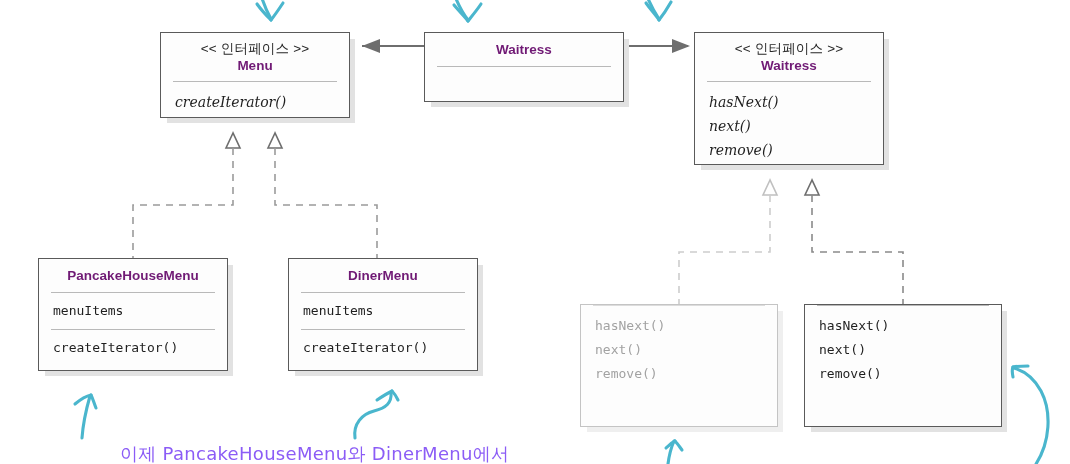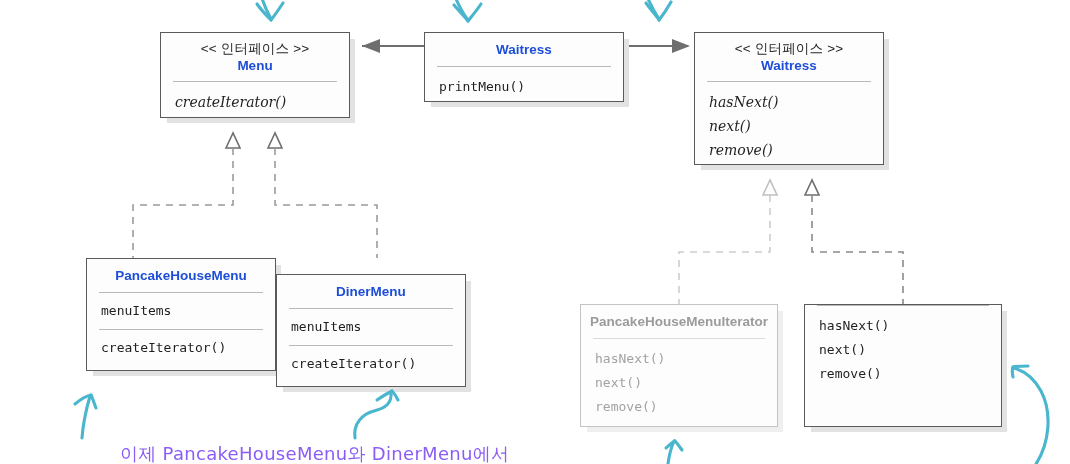--- a/index.html
+++ b/index.html
@@ -31,21 +31,21 @@
   }
   .uml .stereo{
     font-size:13.5px;
     color:#262626;
     line-height:17px;
     letter-spacing:.2px;
   }
   .uml .cname{
     font-size:13.5px;
     font-weight:bold;
-    color:#1d4ed8;
+    color:#701a75;
     line-height:18px;
   }
   .uml .cname.ital{}
   .uml.faded .cname{color:#9b9b9b;}
   .sep{height:1px;background:#b9b9b9;margin:0 12px;}
   .uml.faded .sep{background:#dcdcdc;}
   .compartment{padding:8px 14px 9px 14px;}
   .mem{
     font-family:"DejaVu Sans Mono", monospace;
     font-size:13px;
@@ -110,70 +110,64 @@
     <div class="compartment">
       <div class="mem ital">createIterator()</div>
     </div>
   </div>
 
   <div class="uml" style="left:424px;top:32px;width:200px;height:70px;">
     <div class="hdr" style="padding-top:8px;padding-bottom:7px;">
       <div class="cname">Waitress</div>
     </div>
     <div class="sep"></div>
-    <div class="compartment">
-      <div class="mem">printMenu()</div>
-    </div>
   </div>
 
   <div class="uml" style="left:694px;top:32px;width:190px;height:133px;">
     <div class="hdr">
       <div class="stereo">&lt;&lt; 인터페이스 &gt;&gt;</div>
       <div class="cname ital">Waitress</div>
     </div>
     <div class="sep"></div>
     <div class="compartment">
       <div class="mem ital">hasNext()</div>
       <div class="mem ital">next()</div>
       <div class="mem ital">remove()</div>
     </div>
   </div>
 
-  <div class="uml" style="left:38px;top:258px;width:190px;height:113px;margin-left:48px;">
+  <div class="uml" style="left:38px;top:258px;width:190px;height:113px;">
     <div class="hdr" style="padding-top:8px;padding-bottom:7px;">
       <div class="cname">PancakeHouseMenu</div>
     </div>
     <div class="sep"></div>
     <div class="compartment" style="padding-top:6px;padding-bottom:6px;">
       <div class="mem">menuItems</div>
     </div>
     <div class="sep"></div>
     <div class="compartment" style="padding-top:6px;padding-bottom:6px;">
       <div class="mem">createIterator()</div>
     </div>
   </div>
 
-  <div class="uml" style="left:276px;top:258px;width:190px;height:113px;margin-top:16px;">
+  <div class="uml" style="left:288px;top:258px;width:190px;height:113px;">
     <div class="hdr" style="padding-top:8px;padding-bottom:7px;">
       <div class="cname">DinerMenu</div>
     </div>
     <div class="sep"></div>
     <div class="compartment" style="padding-top:6px;padding-bottom:6px;">
       <div class="mem">menuItems</div>
     </div>
     <div class="sep"></div>
     <div class="compartment" style="padding-top:6px;padding-bottom:6px;">
       <div class="mem">createIterator()</div>
     </div>
   </div>
 
   <div class="uml faded" style="left:580px;top:304px;width:198px;height:123px;">
-    <div class="hdr" style="padding-top:8px;padding-bottom:7px;">
-      <div class="cname">PancakeHouseMenuIterator</div>
-    </div>
     <div class="sep"></div>
     <div class="compartment">
       <div class="mem">hasNext()</div>
       <div class="mem">next()</div>
       <div class="mem">remove()</div>
     </div>
   </div>
 
   <div class="uml" style="left:804px;top:304px;width:198px;height:123px;">
     <div class="sep"></div>

